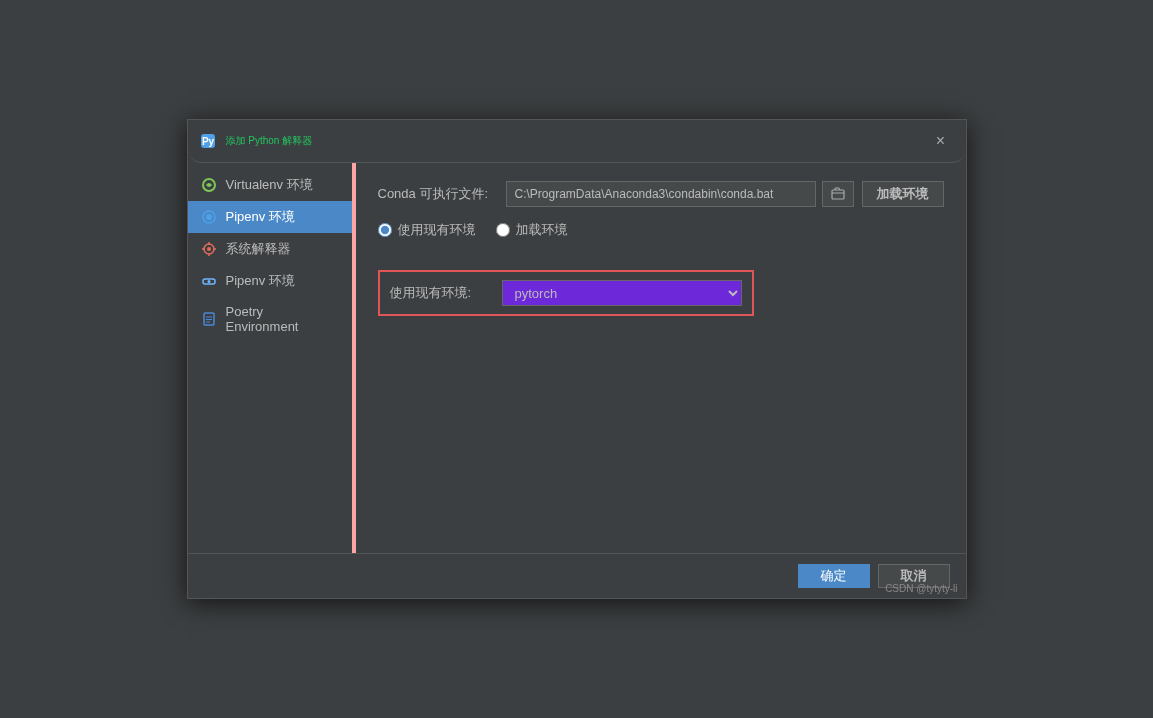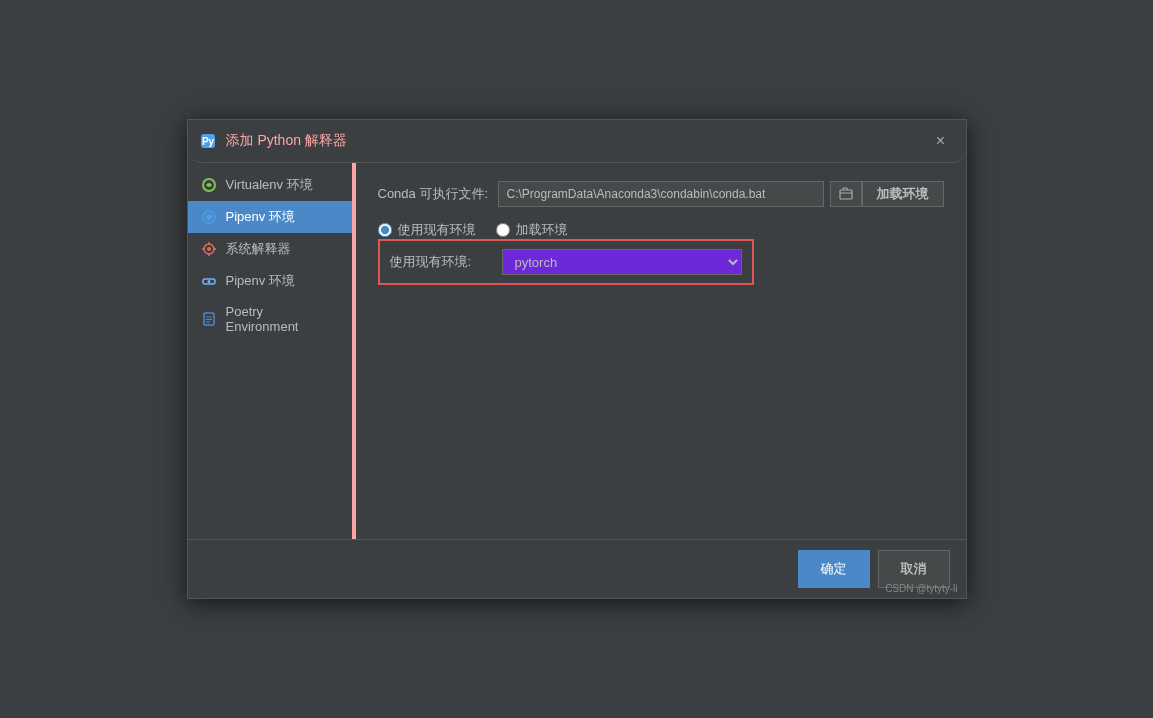--- a/index.html
+++ b/index.html
@@ -37,22 +37,22 @@
       height: 20px;
       margin-right: 8px;
       display: flex;
       align-items: center;
       justify-content: center;
       color: #4fa0e8;
       font-size: 16px;
     }
     .title-bar-text {
       flex: 1;
-      color: #fca5a5;
-      font-size: 14px;
+      color: #22c55e;
+      font-size: 10px;
     }
     .close-btn {
       width: 22px;
       height: 22px;
       display: flex;
       align-items: center;
       justify-content: center;
       cursor: pointer;
       color: #aaa;
       font-size: 16px;
@@ -90,20 +90,21 @@
     }
 
     .main-content {
       flex: 1;
       padding: 18px 22px;
     }
     .form-row {
       display: flex;
       align-items: center;
       margin-bottom: 14px;
+      gap: 8px;
     }
     .form-label {
       color: #bbbbbb;
       font-size: 13px;
       white-space: nowrap;
       min-width: 120px;
     }
     .browse-btn {
       background: #45494a;
       border: 1px solid #666;
@@ -124,21 +125,21 @@
       height: 26px;
       cursor: pointer;
       font-size: 13px;
       white-space: nowrap;
       font-weight: bold;
     }
     .radio-row {
       display: flex;
       align-items: center;
       gap: 20px;
-      margin-bottom: 0;
+      margin-bottom: 31px;
       margin-left: 0;
     }
     .radio-option {
       display: flex;
       align-items: center;
       gap: 6px;
       cursor: pointer;
     }
     .radio-option input[type="radio"] {
       accent-color: #4a88c7;
@@ -174,21 +175,21 @@
     .dialog-footer {
       display: flex;
       justify-content: flex-end;
       align-items: center;
       padding: 10px 16px;
       border-top: 1px solid #555;
       gap: 8px;
       background: #3c3f41;
     }
     .footer-btn {
-      padding: 18px 22px;
+      padding: 11px 22px;
       font-size: 13px;
       cursor: pointer;
       border: 1px solid #666;
       height: 20px;
       min-width: 60px;
       display: flex;
       align-items: center;
       justify-content: center;
     }
     .footer-btn.primary {

